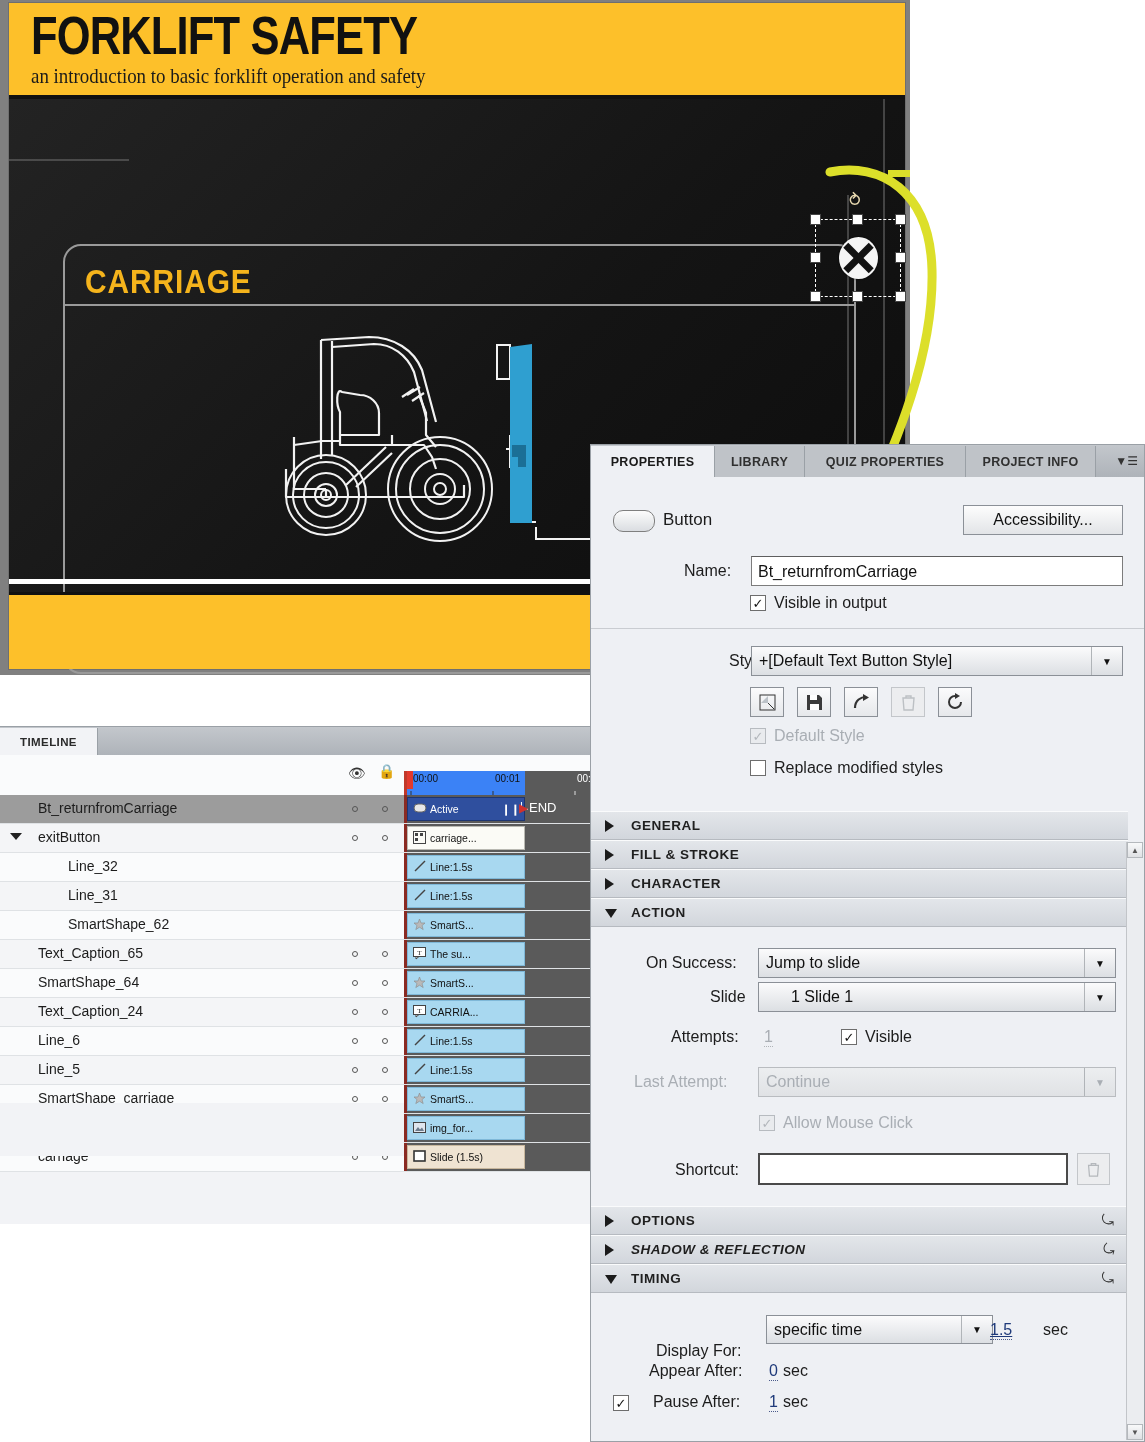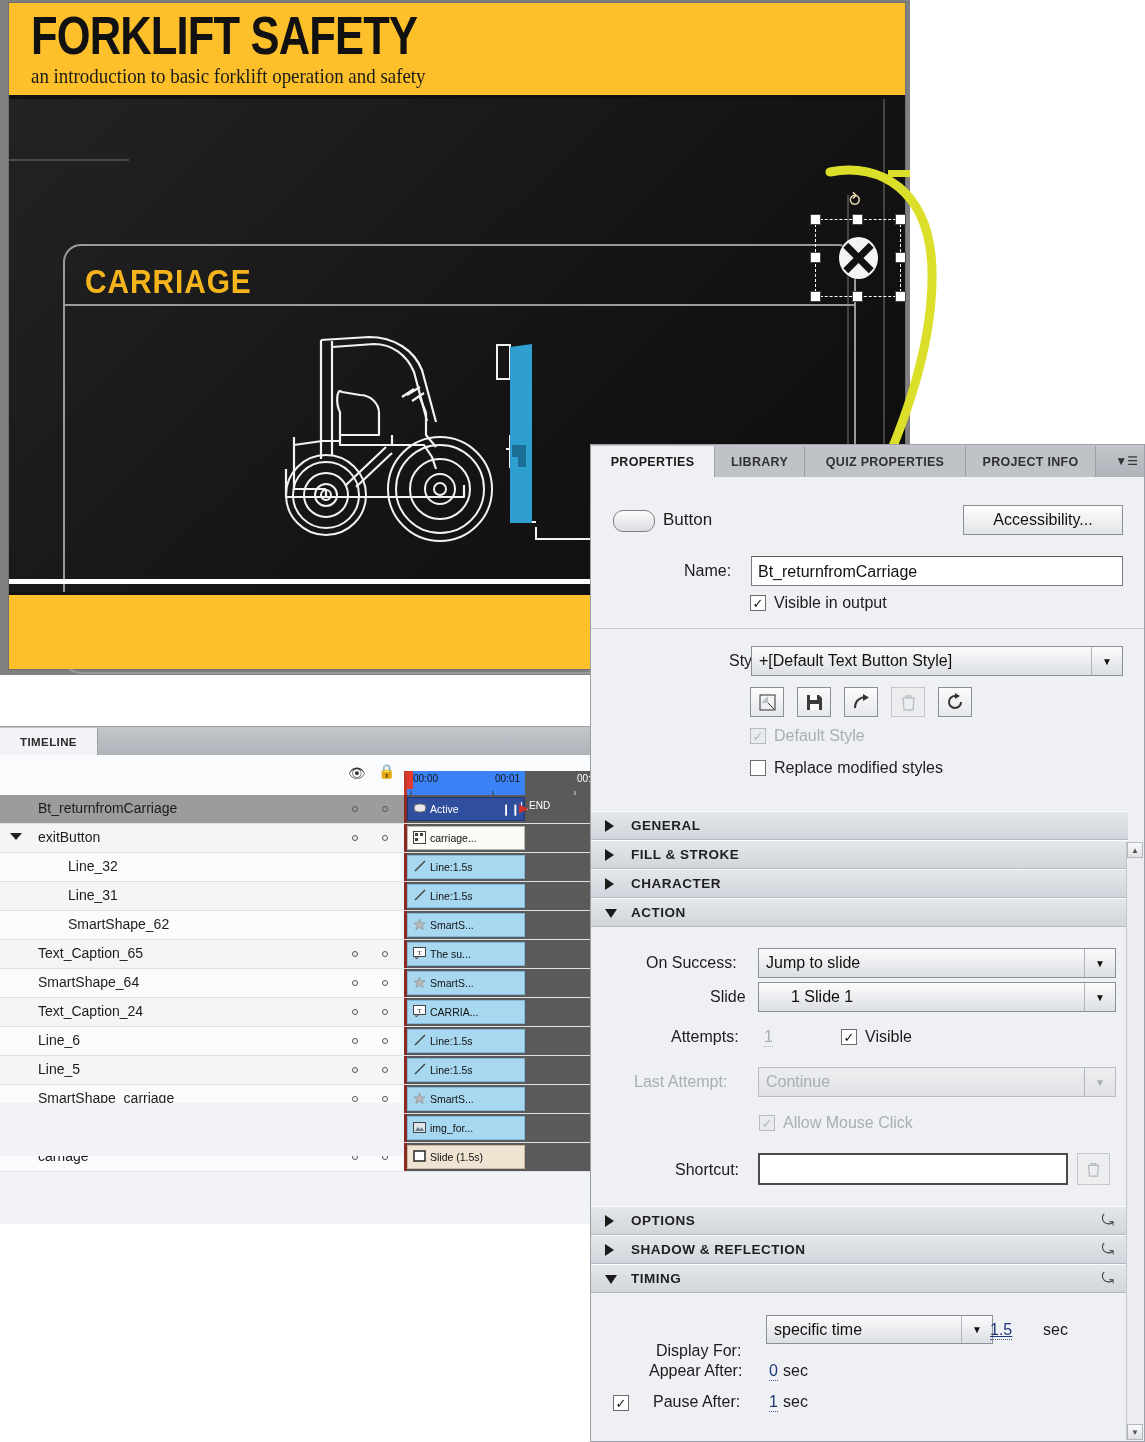--- a/index.html
+++ b/index.html
@@ -93,21 +93,21 @@
        border-left:6px solid transparent;border-right:6px solid transparent;border-top:7px solid #222;}
   .tl-track{position:absolute;left:404px;top:0;width:196px;height:28px;
     border-left:3px solid #8a2a22;box-sizing:border-box;background:#5a5a5a;}
   .bar{position:absolute;left:0;top:2px;height:24px;width:118px;box-sizing:border-box;
     display:flex;align-items:center;font-size:10.5px;color:#111;overflow:hidden;}
   .bar.blue{background:#a8d8f0;border:1px solid #7fb8d8;}
   .bar.white{background:#fbfbf6;border:1px solid #b9b9b2;}
   .bar.beige{background:#efe3d2;border:1px solid #c8b79d;}
   .bar.active{background:#2f4f9e;border:1px solid #1d3570;color:#fff;}
   .bar .ico{width:17px;text-align:center;flex:0 0 auto;font-size:11px;margin:0 2px 0 3px;}
-  .end-lbl{position:absolute;left:122px;top:5px;font-size:10px;color:#fff;}
+  .end-lbl{position:absolute;left:122px;top:5px;font-size:13px;color:#fff;}
   .tl-filler{position:absolute;left:0;top:376px;width:404px;height:53px;background:#f2f3f6;}
 
   
   #props{position:absolute;left:590px;top:444px;width:555px;height:998px;
     background:#eef0f4;border:1px solid #9aa0a6;box-sizing:border-box;}
   .p-tabbar{position:absolute;left:0;top:0;width:553px;height:32px;
     background:linear-gradient(#c3c7cc,#aeb3b9);border-bottom:1px solid #8d9298;}
   .p-tab{position:absolute;top:1px;height:31px;box-sizing:border-box;
     font-size:12.5px;font-weight:bold;color:#303030;letter-spacing:.3px;
     display:flex;align-items:center;justify-content:center;
@@ -579,21 +579,21 @@
       <svg width="17" height="17" viewBox="0 0 19 19">
           <path d="M4,5 H15 L14,17 H5 Z M7,3 H12 V5 H7 Z" fill="none" stroke="#b4b8bc" stroke-width="1.4"></path>
         </svg>
     </div>
 
     <div class="sect" style="top:729px;">
       <span class="tw right"></span>
       <span class="t">OPTIONS</span>
       <span class="rst">⤿</span>
     </div>
-    <div class="sect" style="top:758px;">
+    <div class="sect" style="top:758px;font-style:italic;">
       <span class="tw right"></span>
       <span class="t">SHADOW &amp; REFLECTION</span>
       <span class="rst">⤿</span>
     </div>
     <div class="sect" style="top:787px;">
       <span class="tw down"></span>
       <span class="t">TIMING</span>
       <span class="rst">⤿</span>
     </div>
 

